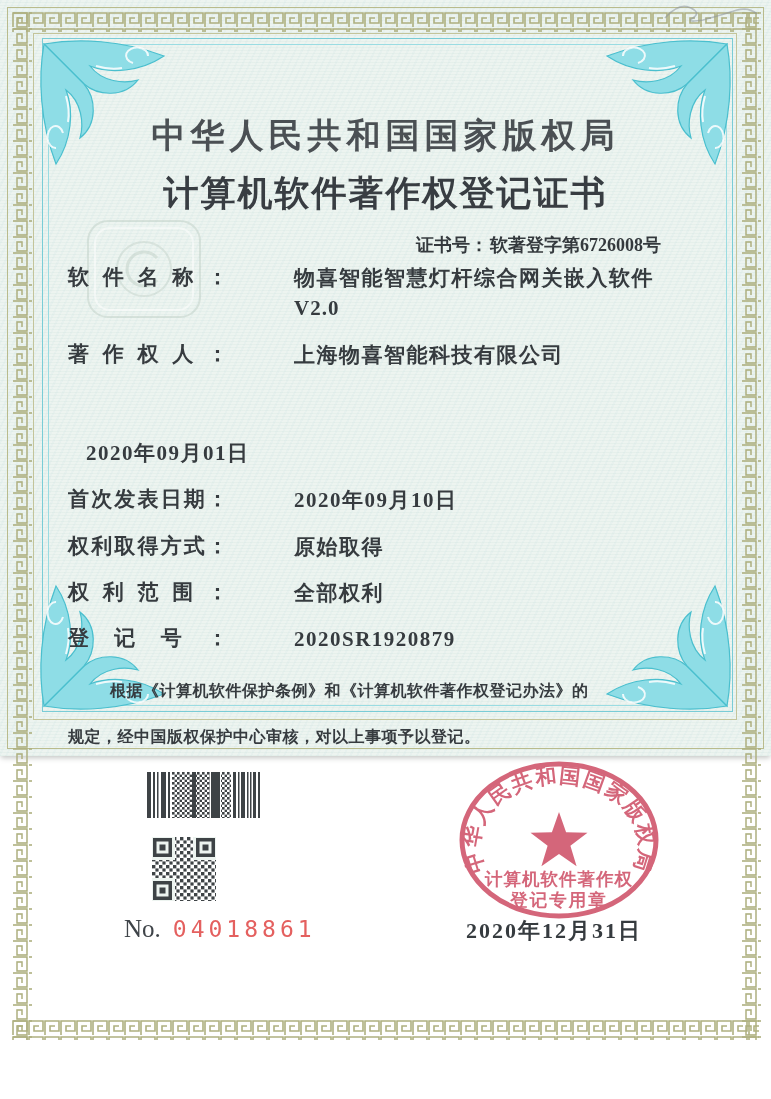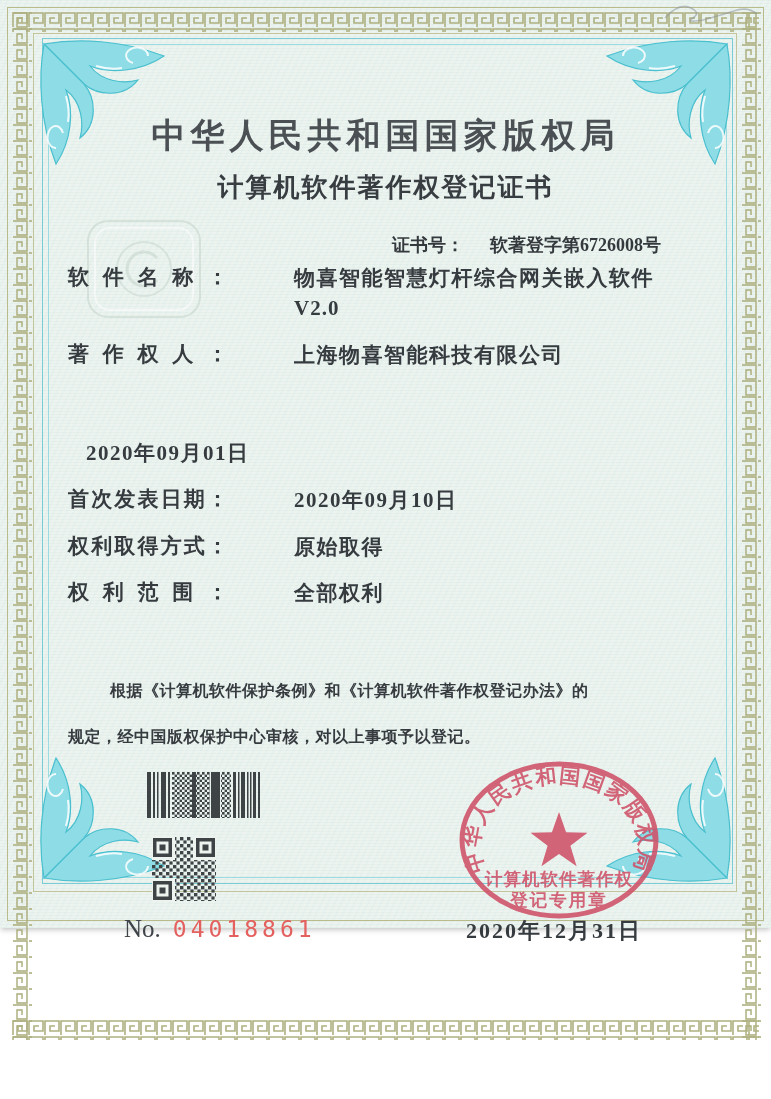--- a/index.html
+++ b/index.html
@@ -1,40 +1,40 @@
 <!DOCTYPE html>
 <html><head>
 <meta charset="utf-8">
 <style>
   html,body{margin:0;padding:0;background:#ffffff;width:771px;height:1099px;overflow:hidden;}
   .paper{
-    position:absolute;left:0;top:0;width:771px;height:928px;
+    position:absolute;left:0;top:0;width:771px;height:756px;
     background:
       repeating-linear-gradient(0deg, rgba(140,190,175,.08) 0 1px, rgba(255,255,255,0) 1px 3px),
       repeating-linear-gradient(115deg, rgba(120,180,200,.05) 0 2px, rgba(255,255,255,0) 2px 6px),
       #edf4f0;
     box-shadow:0 3px 5px -1px rgba(110,115,110,.4);
     font-family:"Liberation Serif","DejaVu Serif",serif;
     color:#3b4045;
   }
   .frame-line1{position:absolute;inset:7px;border:1px solid #b9bb8c;pointer-events:none;}
   .frame-line2{position:absolute;top:33px;left:33px;right:34px;bottom:36px;border:1px solid #c3c49a;pointer-events:none;}
   .strip{position:absolute;}
   .teal-frame{position:absolute;top:38px;left:42px;right:38px;bottom:44px;border:1px solid #79ccd6;}
   .teal-frame2{position:absolute;top:44px;left:48px;right:44px;bottom:50px;border:1px solid #9adce2;}
   .corner{position:absolute;width:135px;height:135px;}
   .corner.tr{right:36px;transform:scaleX(-1);}
   .corner.bl{bottom:42px;transform:scaleY(-1);}
   .corner.br{right:36px;bottom:42px;transform:scale(-1,-1);}
   .authority{position:absolute;top:113px;left:0;width:100%;text-align:center;
     font-size:34px;font-weight:700;letter-spacing:5px;color:#4b5054;}
   .cert-title{position:absolute;top:170px;left:0;width:100%;text-align:center;
-    font-size:26px;font-weight:700;letter-spacing:2px;color:#383d42;}
+    font-size:35px;font-weight:700;letter-spacing:2px;color:#383d42;}
   .certno{position:absolute;top:233px;right:110px;font-size:18px;font-weight:700;color:#34393d;}
-  .certno .v{margin-left:26px;}
+  .certno .v{margin-left:2px;}
   .row{position:absolute;left:68px;display:flex;align-items:flex-start;font-weight:700;font-size:21px;color:#363b3f;gap:48px;}
   .row .lbl{display:inline-block;width:160px;text-align:justify;text-align-last:justify;flex:none;}
   .row .val{margin-left:18px;letter-spacing:1.5px;line-height:30px;}
   .val .l2{display:block;letter-spacing:1px;}
   .statement{position:absolute;left:68px;top:668px;width:645px;font-size:16px;font-weight:700;
     color:#363b3f;line-height:46px;letter-spacing:.5px;}
   .statement .ind{display:block;text-indent:42px;}
   .statement .l2{display:block;}
   .serial{position:absolute;left:124px;top:915px;font-size:25px;color:#3f4449;}
   .serial .num{font-family:"DejaVu Sans Mono","Liberation Mono",monospace;font-size:23px;letter-spacing:4px;margin-left:12px;}
@@ -161,20 +161,24 @@
     <span class="val">2020年09月10日</span>
   </div>
   <div class="row" style="top:578px">
     <span class="lbl">权利范围：</span>
     <span class="val">全部权利</span>
   </div>
   <div class="row" style="top:532px">
     <span class="lbl">权利取得方式：</span>
     <span class="val">原始取得</span>
   </div>
+  <div class="row" style="top:624px">
+    <span class="lbl">登记号：</span>
+    <span class="val">2020SR1920879</span>
+  </div>
 
   <div class="statement">
     <span class="ind">根据《计算机软件保护条例》和《计算机软件著作权登记办法》的</span>
     <span class="l2">规定，经中国版权保护中心审核，对以上事项予以登记。</span>
   </div>
 
   <svg class="barcode" width="113" height="46" viewBox="0 0 113 46">
     <defs>
         <pattern id="bcn" width="5" height="5" patternUnits="userSpaceOnUse">
       <rect x="0" y="0" width="2.6" height="2.6" fill="#3e4346"></rect>

